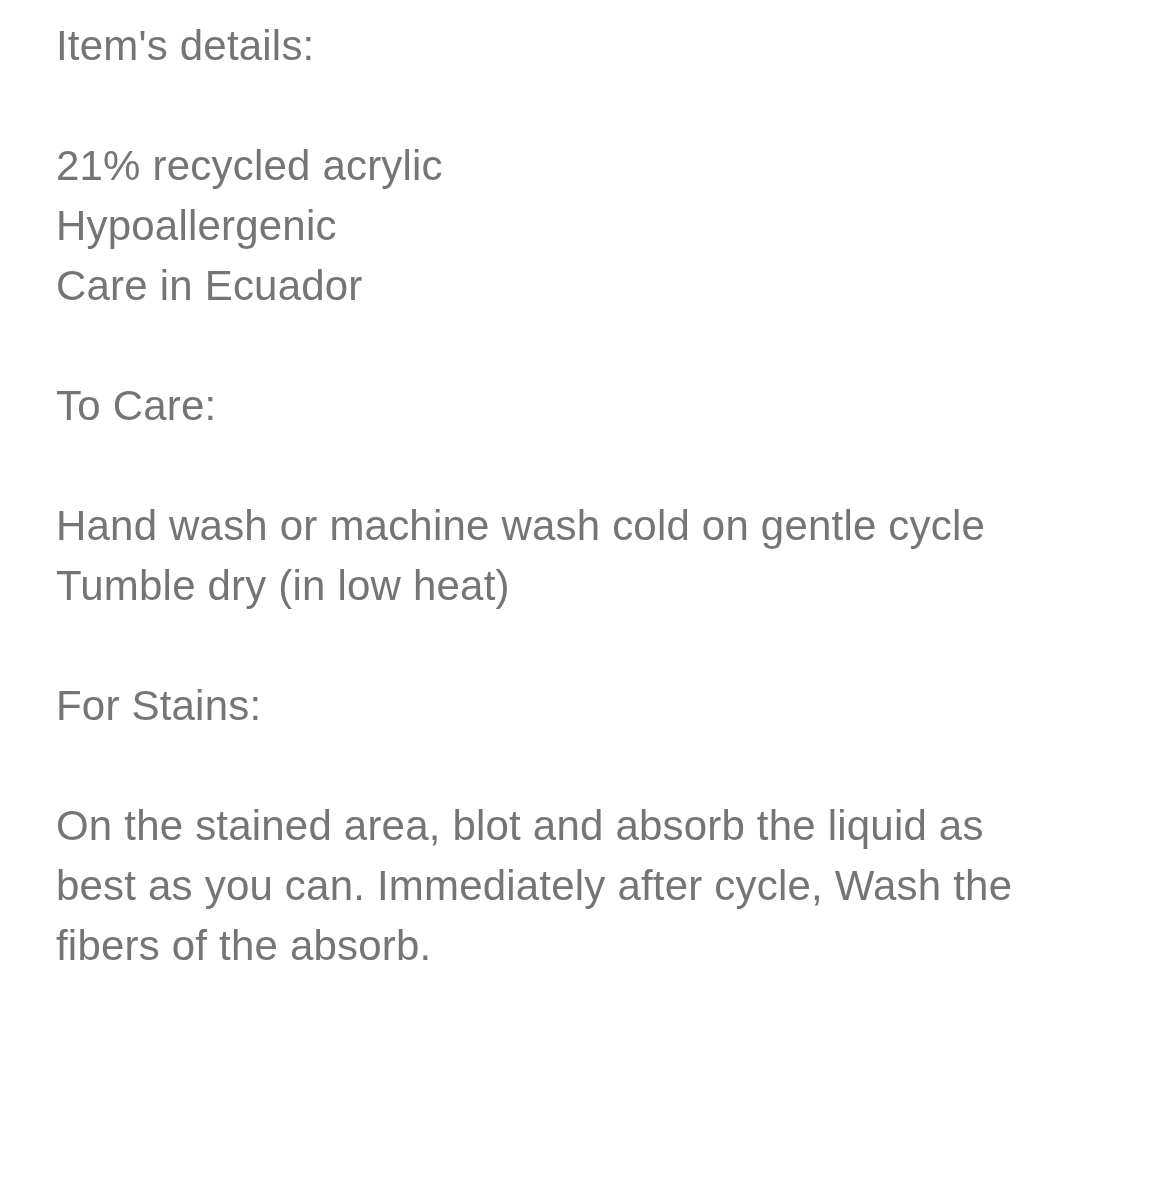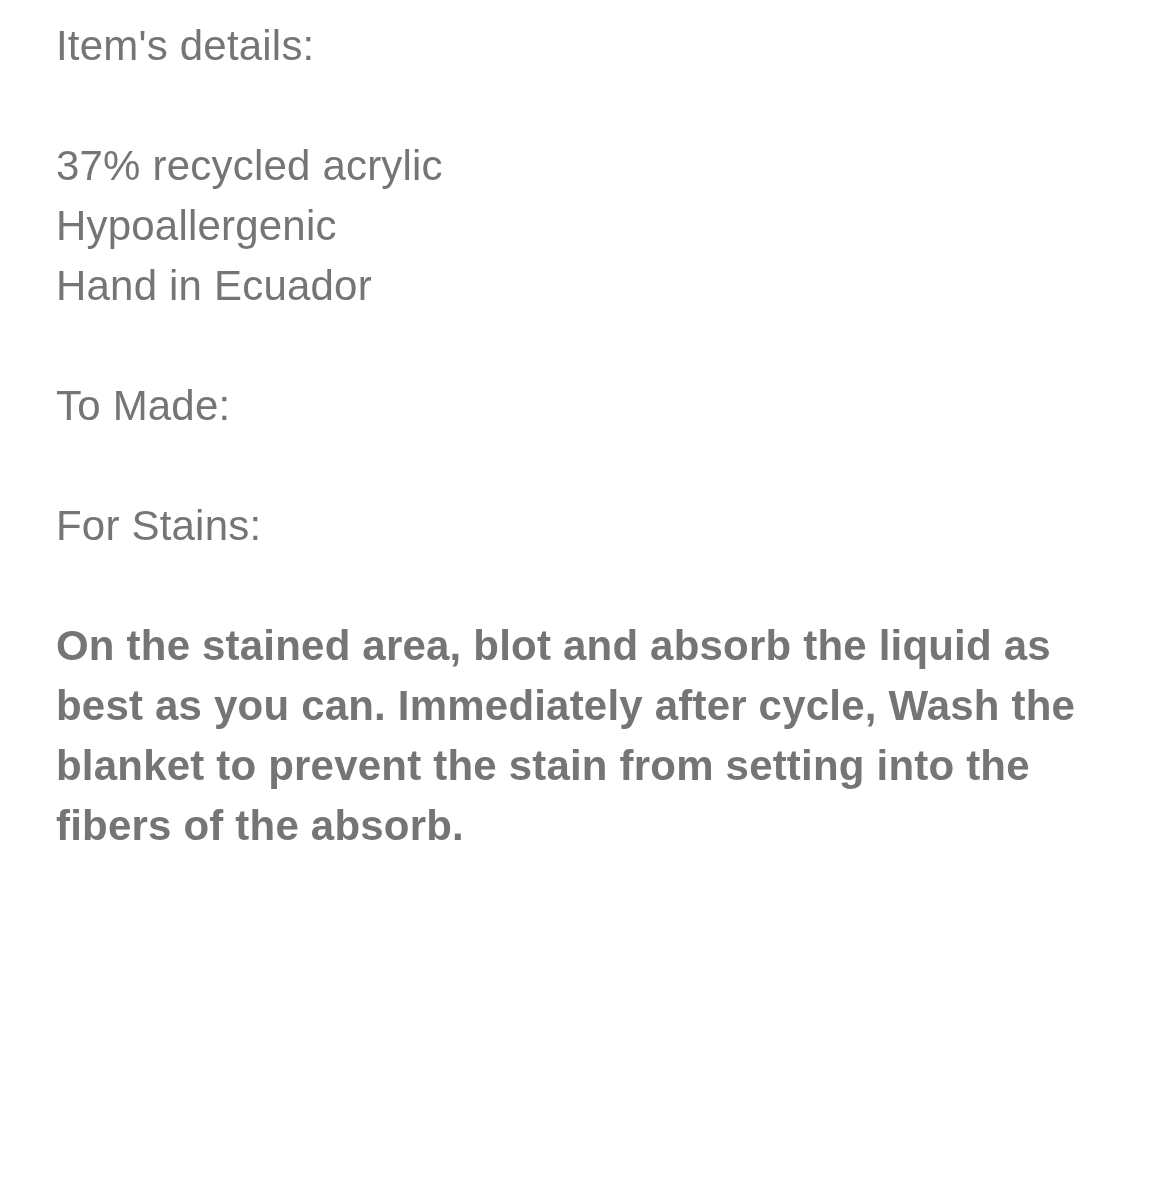--- a/index.html
+++ b/index.html
@@ -22,51 +22,53 @@
     font-size: 42px;
     line-height: 60px;
     letter-spacing: 0.2px;
     font-weight: 400;
   }
   .text-block {
     margin: 0 0 60px 0; 
   }
   .text-block:last-child {
     margin-bottom: 0;
-    font-weight: bold;
   }
   .text-line {
     white-space: pre;
   }
 </style>
 </head>
 <body>
 
 <div class="description-panel">
 
   <div class="text-block">
     <div class="text-line">Item's details:</div>
   </div>
 
   <div class="text-block">
-    <div class="text-line">37% recycled acrylic</div>
+    <div class="text-line">21% recycled acrylic</div>
     <div class="text-line">Hypoallergenic</div>
-    <div class="text-line">Hand in Ecuador</div>
+    <div class="text-line">Care in Ecuador</div>
   </div>
 
 
   <div class="text-block">
-    <div class="text-line">To Made:</div>
+    <div class="text-line">To Care:</div>
   </div>
 
+  <div class="text-block">
+    <div class="text-line">Hand wash or machine wash cold on gentle cycle</div>
+    <div class="text-line">Tumble dry (in low heat)</div>
+  </div>
 
   <div class="text-block">
     <div class="text-line">For Stains:</div>
   </div>
 
   <div class="text-block">
     <div class="text-line">On the stained area, blot and absorb the liquid as</div>
     <div class="text-line">best as you can. Immediately after cycle, Wash the</div>
-    <div class="text-line">blanket to prevent the stain from setting into the</div>
     <div class="text-line">fibers of the absorb.</div>
   </div>
 
 </div>
 
 </body></html>

